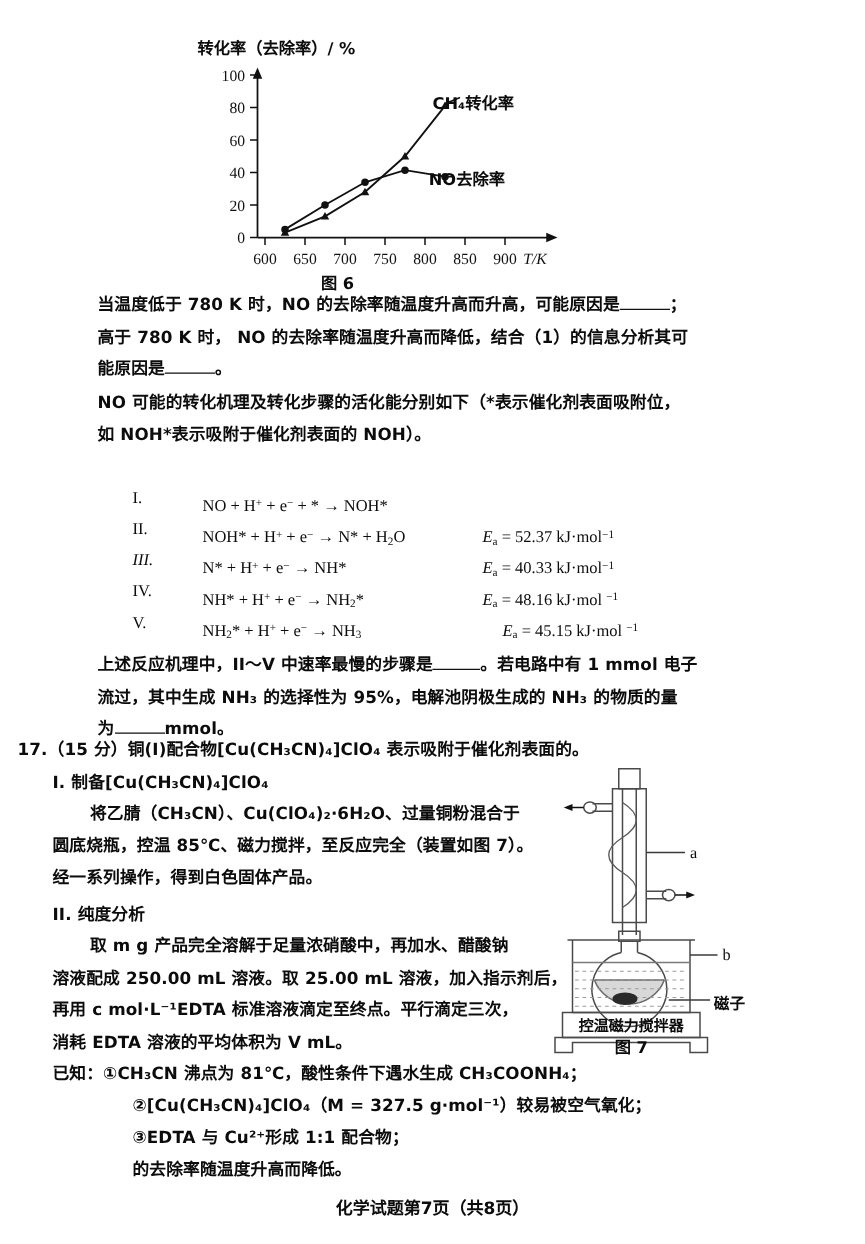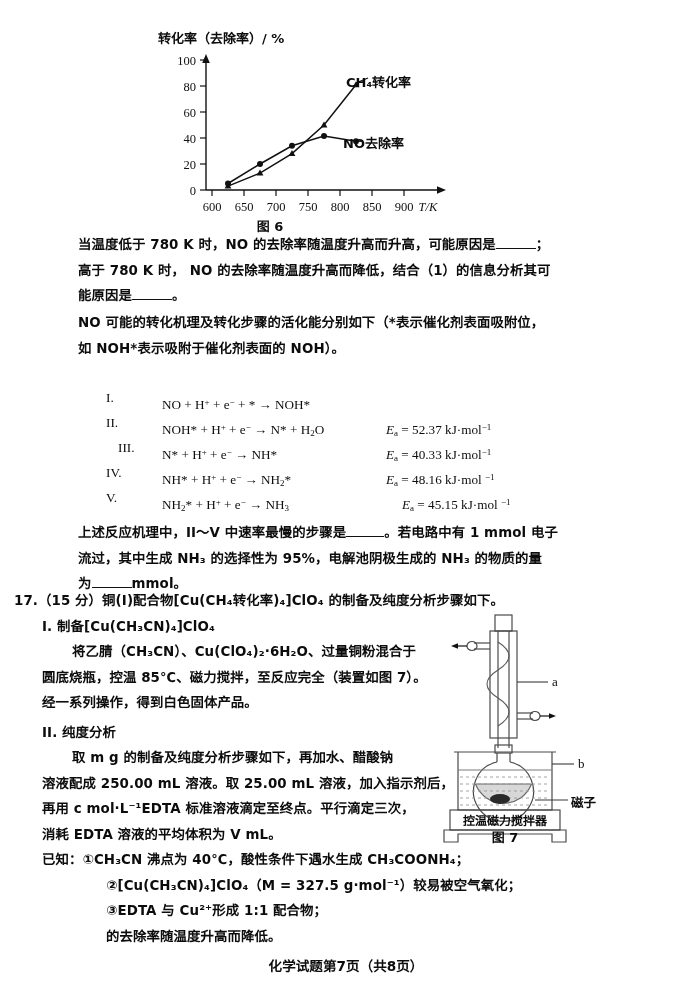--- a/index.html
+++ b/index.html
@@ -150,21 +150,21 @@
       <span class="rn" style="left:0;">II.</span>
       <span class="eqrow" style="left:56px;">
         NOH* + H<sup>+</sup> + e<sup>−</sup>  →  N* + H<sub>2</sub>O
       </span>
       <span class="eqrow" style="left:280px;">
         <i class="v">E</i><sub>a</sub> = 52.37 kJ·mol<sup>−1</sup>
       </span>
     </div>
 
     <div style="position:relative;height:25px;">
-      <span class="rn" style="left:12px;">III.</span>
+      <span class="rn" style="left:0;font-style:italic;">III.</span>
       <span class="eqrow" style="left:56px;">
         N* + H<sup>+</sup> + e<sup>−</sup>  →  NH*
       </span>
       <span class="eqrow" style="left:280px;">
         <i class="v">E</i><sub>a</sub> = 40.33 kJ·mol<sup>−1</sup>
       </span>
     </div>
 
     <div style="position:relative;height:25px;">
       <span class="rn" style="left:0;">IV.</span>
@@ -192,33 +192,33 @@
       <span>上述反应机理中，II～V 中速率最慢的步骤是</span><span class="blank" style="width:38px;"></span><span>。若电路中有 1 mmol 电子</span>
     </div>
     <div class="ln cn">流过，其中生成 NH₃ 的选择性为 95%，电解池阴极生成的 NH₃ 的物质的量</div>
     <div class="ln cn">
       <span>为</span><span class="blank" style="width:40px;"></span><span>mmol。</span>
     </div>
   </div>
 
   <div class="block" style="left:14px;top:588px;">
     <div class="ln cn">
-      <span>17.</span><span>（15 分）</span><span>铜(I)配合物[Cu(CH₄转化率)₄]ClO₄ 的制备及纯度分析步骤如下。</span>
+      <span>17.</span><span>（15 分）</span><span>铜(I)配合物[Cu(CH₃CN)₄]ClO₄ 表示吸附于催化剂表面的。</span>
     </div>
     <div class="ln cn" style="margin-left:28px;">I. 制备[Cu(CH₃CN)₄]ClO₄</div>
     <div class="ln cn" style="margin-left:58px;">将乙腈（CH₃CN）、Cu(ClO₄)₂·6H₂O、过量铜粉混合于</div>
     <div class="ln cn" style="margin-left:28px;">圆底烧瓶，控温 85℃、磁力搅拌，至反应完全（装置如图 7）。</div>
     <div class="ln cn" style="margin-left:28px;">经一系列操作，得到白色固体产品。</div>
     <div class="ln cn" style="margin-left:28px;margin-top:4px;">II. 纯度分析</div>
-    <div class="ln cn" style="margin-left:58px;">取 m g 的制备及纯度分析步骤如下，再加水、醋酸钠</div>
+    <div class="ln cn" style="margin-left:58px;">取 m g 产品完全溶解于足量浓硝酸中，再加水、醋酸钠</div>
     <div class="ln cn" style="margin-left:28px;">溶液配成 250.00 mL 溶液。取 25.00 mL 溶液，加入指示剂后，</div>
     <div class="ln cn" style="margin-left:28px;">再用 c mol·L⁻¹EDTA 标准溶液滴定至终点。平行滴定三次，</div>
     <div class="ln cn" style="margin-left:28px;">消耗 EDTA 溶液的平均体积为 V mL。</div>
     <div class="ln cn" style="margin-left:28px;">
-      <span>已知：</span><span>①CH₃CN 沸点为 40℃，酸性条件下遇水生成 CH₃COONH₄；</span>
+      <span>已知：</span><span>①CH₃CN 沸点为 81℃，酸性条件下遇水生成 CH₃COONH₄；</span>
     </div>
     <div class="ln cn" style="margin-left:92px;">②[Cu(CH₃CN)₄]ClO₄（M = 327.5 g·mol⁻¹）较易被空气氧化；</div>
     <div class="ln cn" style="margin-left:92px;">③EDTA 与 Cu²⁺形成 1:1 配合物；</div>
     <div class="ln cn" style="margin-left:92px;">的去除率随温度升高而降低。</div>
   </div>
 
   <div id="apparatus-figure">
     <svg width="252" height="235" viewBox="0 0 252 235">
       <g stroke="#4a4a4a" stroke-width="1.2" fill="none">
 

